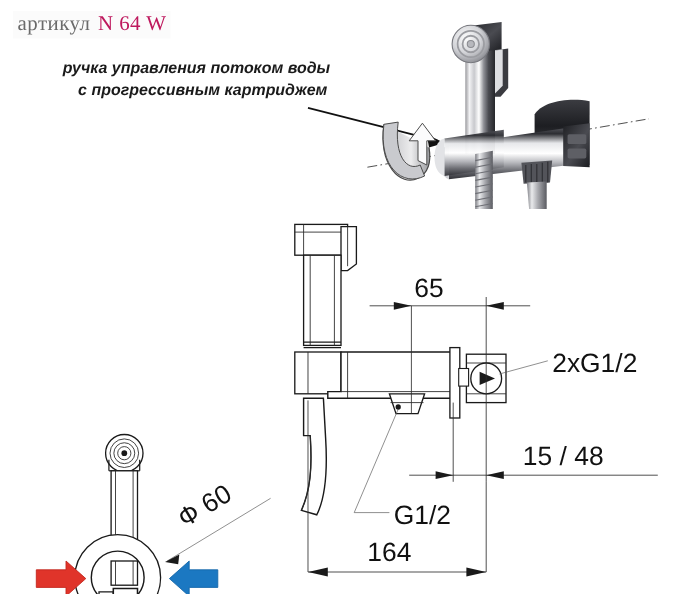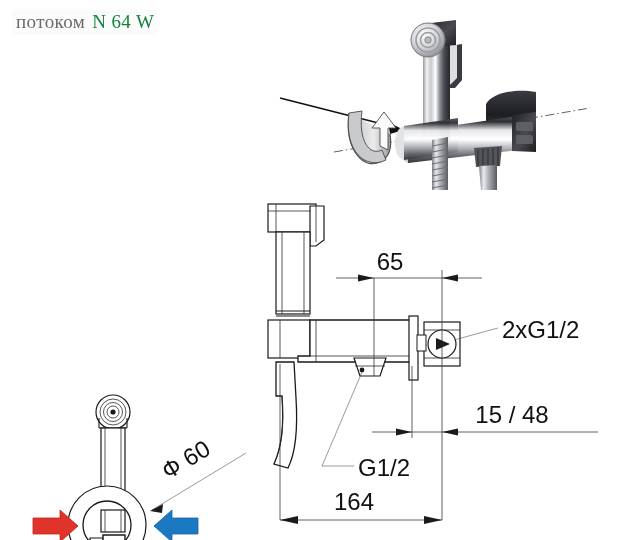--- a/index.html
+++ b/index.html
@@ -23,21 +23,21 @@
     top: 10px;
     font-family: "Liberation Serif", serif;
     font-size: 19px;
     color: #6b6b6b;
     letter-spacing: 0.4px;
     background: #fbfbfb;
     padding: 1px 4px 2px 4px;
     white-space: nowrap;
   }
   #article-number .code {
-    color: #15803d;
+    color: #be185d;
     padding-left: 7px;
   }
 
   
   #callout-text {
     left: 57px;
     top: 52px;
     font-family: "Liberation Sans", sans-serif;
     font-style: italic;
     font-weight: bold;
@@ -70,23 +70,27 @@
 
   
   #product-photo { left: 340px; top: 0px; width: 283px; height: 190px; }
 </style>
 </head>
 <body>
 
 <div id="page">
 
   <div id="article-number" class="abs">
-    <span>потоком</span><span class="code">N 64 W</span>
-  </div>
-
+    <span>артикул</span><span class="code">N 64 W</span>
+  </div>
+
+  <div id="callout-text" class="abs">
+    <span class="l1">ручка управления потоком воды</span>
+    <span class="l2">с прогрессивным картриджем</span>
+  </div>
 
   <div id="product-photo" class="abs">
     <svg width="283" height="190" viewBox="0 0 283 190">
       <defs>
         <linearGradient id="chromeV" x1="0" y1="0" x2="1" y2="0">
           <stop offset="0%" stop-color="#9a9a9e"></stop>
           <stop offset="14%" stop-color="#f2f2f4"></stop>
           <stop offset="30%" stop-color="#c8c9cd"></stop>
           <stop offset="46%" stop-color="#ffffff"></stop>
           <stop offset="62%" stop-color="#8e8f95"></stop>

